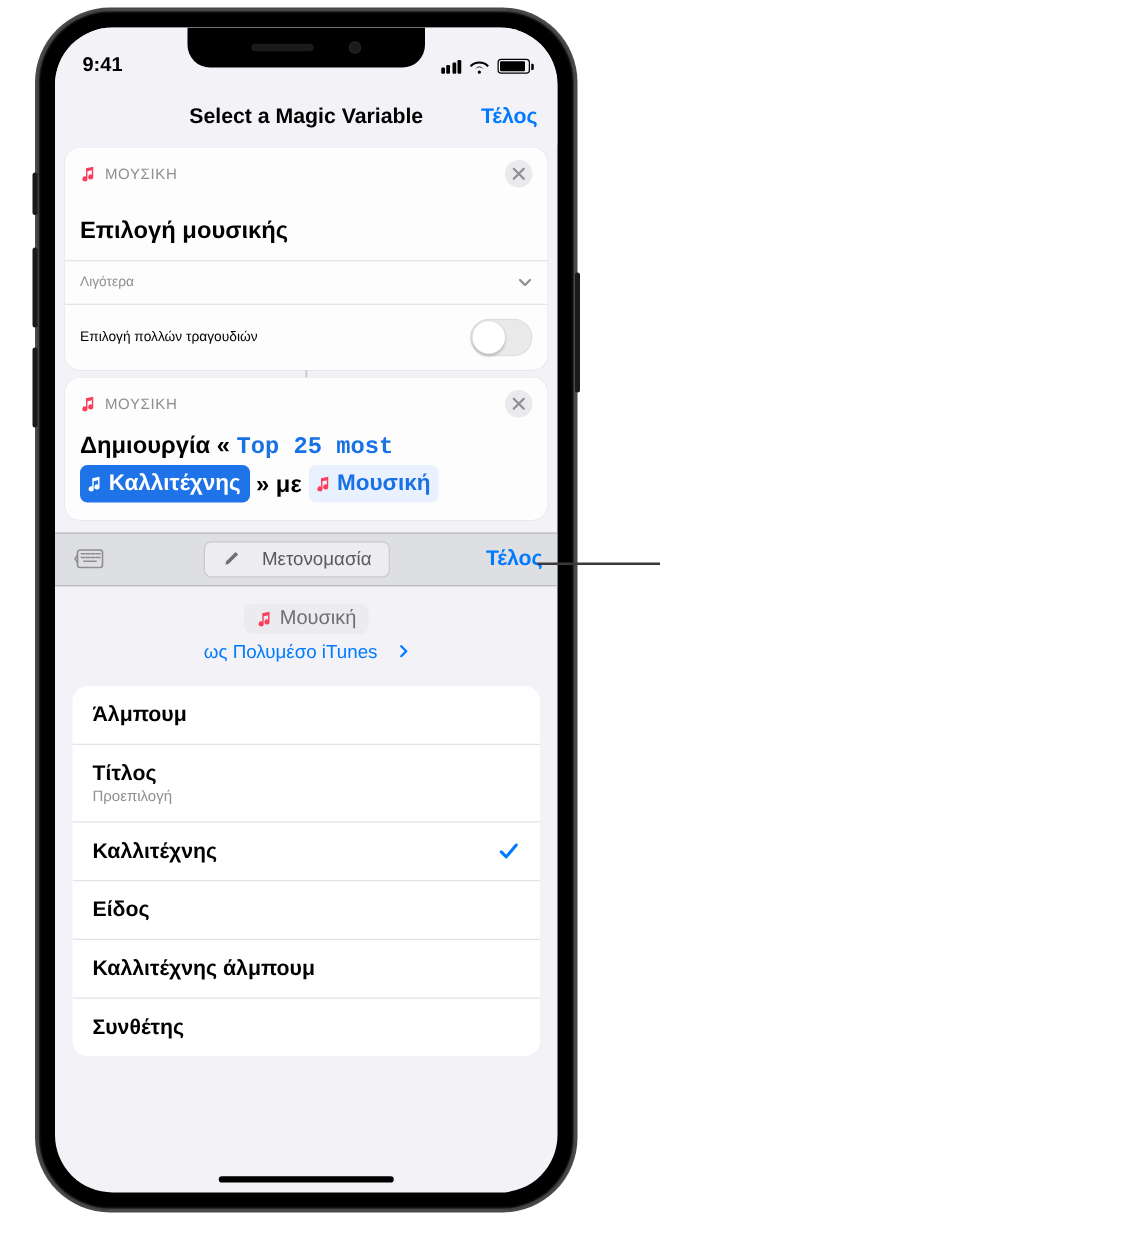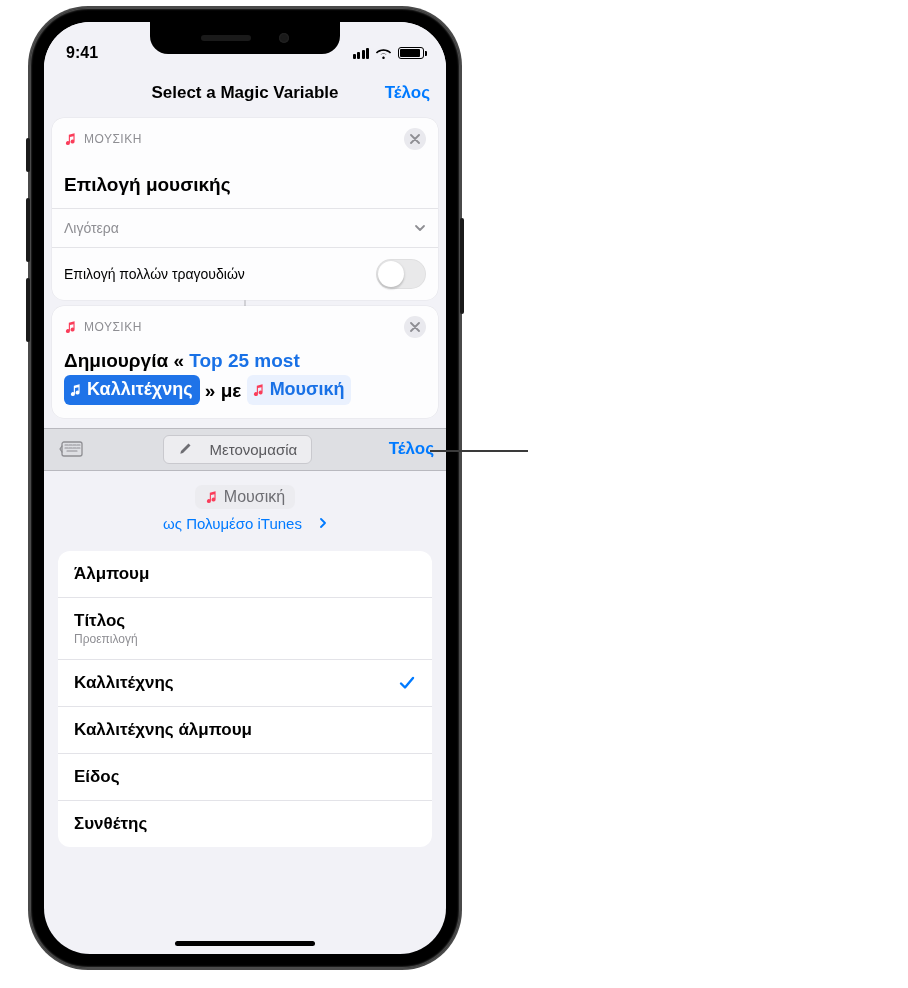--- a/index.html
+++ b/index.html
@@ -96,21 +96,21 @@
 .card-close {
   margin-left:auto; width:22px; height:22px; border-radius:50%;
   background:#e9e9ee; display:flex; align-items:center; justify-content:center;
 }
 .card-close svg { width:10px; height:10px; }
 .card-title { font-size:19px; font-weight:600; padding: 4px 12px 12px; color:#000;margin-top:16px;}
 .card-row {
   border-top:0.5px solid #e4e4e8;
   padding:11px 12px;
   display:flex; align-items:center; justify-content:space-between;
-  font-size:14px; color:#8e8e93;
+  font-size:11px; color:#8e8e93;
 }
 .card-row.dark { color:#000; }
 .chev { width:12px; height:12px; }
 .toggle {
   width:50px; height:30px; background:#e9e9ea; border-radius:15px; position:relative;
   box-shadow: inset 0 0 0 1px rgba(0,0,0,0.04);
 }
 .toggle i {
   position:absolute; left:2px; top:2px; width:26px; height:26px; background:#fff; border-radius:50%;
   box-shadow:0 1px 3px rgba(0,0,0,0.2), 0 3px 1px rgba(0,0,0,0.05);
@@ -119,21 +119,21 @@
 .connector i { width:2px; height:100%; background:#d1d1d6; }
 
 .action-body { padding:4px 12px 12px; font-size:19px; font-weight:600; line-height:1.55; color:#000;}
 .token {
   display:inline-flex; align-items:center; gap:4px;
   background:#eaf1fe; color:#1971e6; padding:1px 7px 1px 5px; border-radius:6px;
   font-weight:600; vertical-align:baseline; font-size:18px;
 }
 .token.sel { background:#1f73e8; color:#fff; }
 .token .tiny-music { width:14px; height:14px; }
-.plain-blue { color:#1971e6; }
+.plain-blue { color:#1971e6;font-family:Liberation Mono, monospace; }
 
 .kb-toolbar {
   background:#dedfe3;
   border-top:0.5px solid #b9b9bf;
   border-bottom:0.5px solid #b9b9bf;
   display:flex; align-items:center; padding:6px 12px; gap:10px;
   margin: 2px -8px 0;
 }
 .kb-key {
   width:30px; height:28px; display:flex; align-items:center; justify-content:center;
@@ -323,24 +323,24 @@
             <span class="sub">Προεπιλογή</span>
           </div>
         </div>
         <div class="list-row">
           <span>Καλλιτέχνης</span>
           <svg class="check" viewBox="0 0 18 18">
               <path fill="none" stroke="#007aff" stroke-width="2.4" stroke-linecap="round" stroke-linejoin="round" d="M3 9.5l4 4L15 4"></path>
             </svg>
         </div>
         <div class="list-row">
+          <span>Είδος</span>
+        </div>
+        <div class="list-row">
           <span>Καλλιτέχνης άλμπουμ</span>
-        </div>
-        <div class="list-row">
-          <span>Είδος</span>
         </div>
         <div class="list-row">
           <span>Συνθέτης</span>
         </div>
       </div>
     </div>
 
     <div class="home-ind"></div>
   </div>
 </div>

